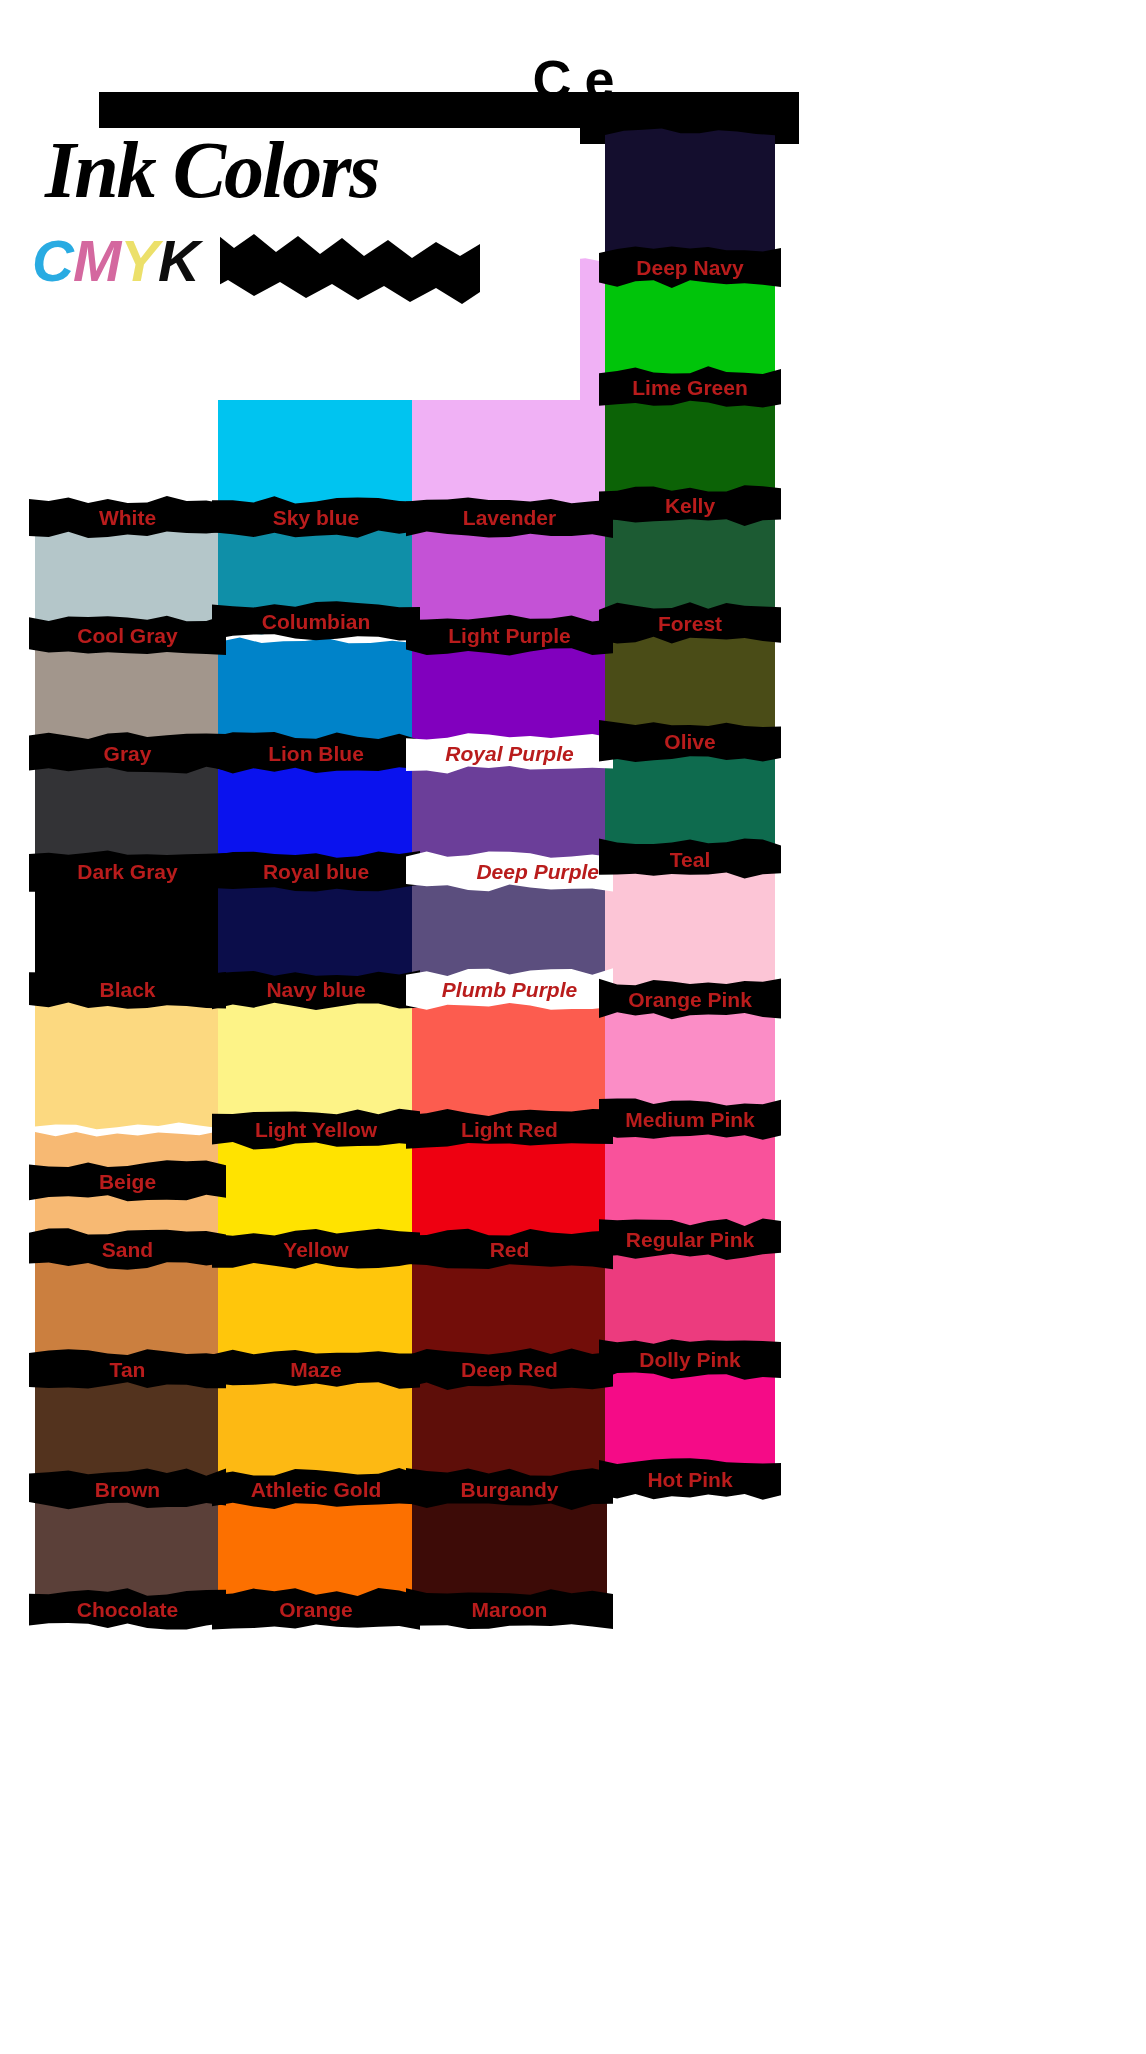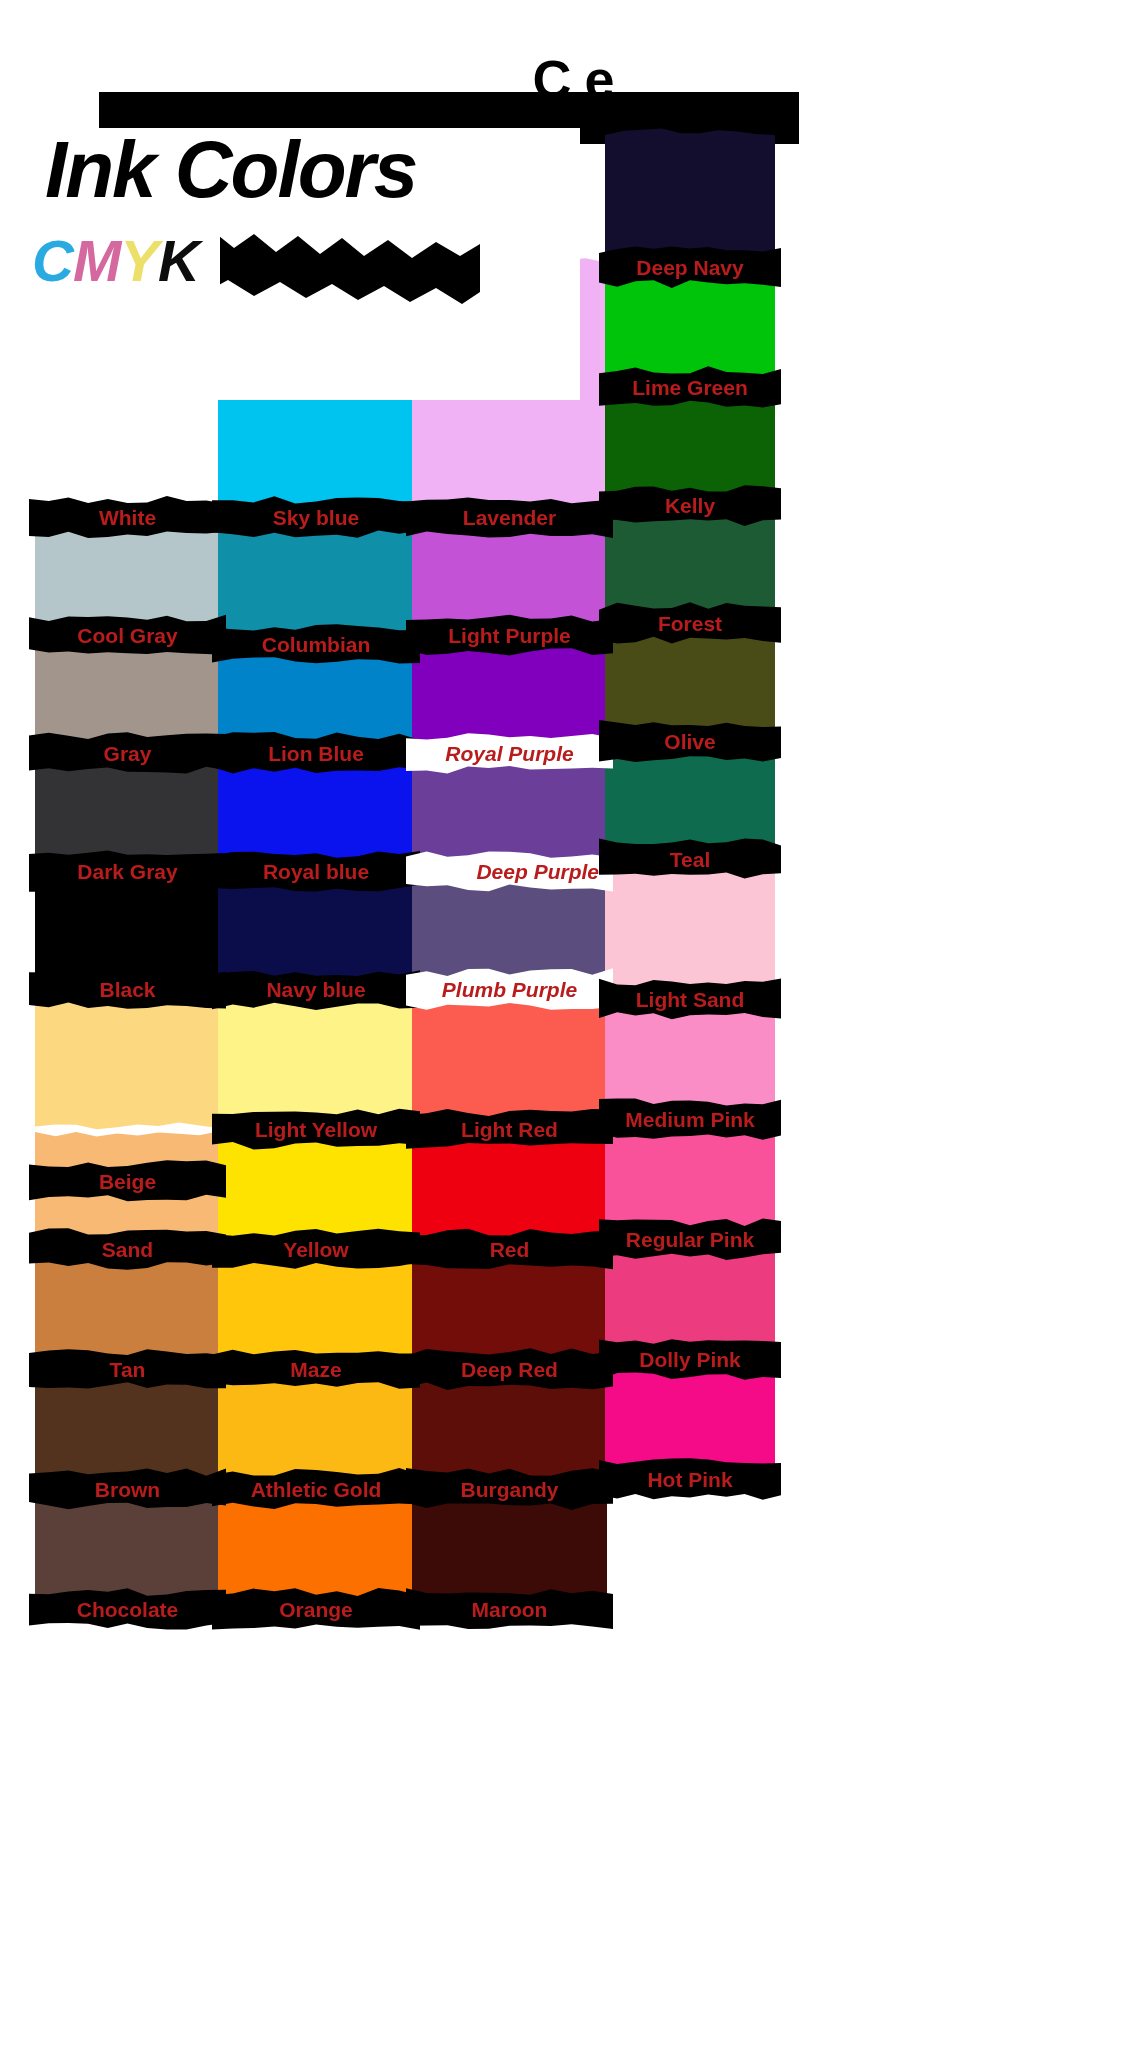--- a/index.html
+++ b/index.html
@@ -44,20 +44,21 @@
   #ink-colors-heading {
     position: absolute;
     left: 45px; top: 130px;
     font-size: 80px;
     font-weight: 800;
     font-style: italic;
     color: #000;
     letter-spacing: -2px;
     line-height: 1;
     z-index: 40;
+    font-family: Liberation Serif, serif;
   }
   #cmyk-logo {
     position: absolute;
     left: 32px; top: 232px;
     font-size: 58px;
     font-weight: 800;
     font-style: italic;
     letter-spacing: -1px;
     line-height: 1;
     z-index: 40;
@@ -216,21 +217,21 @@
     </div>
     <div class="column" style="left: 183px; width: 196px;">
       <div class="swatch" style="top: 128px; height: 262px; background: rgb(0, 196, 240); clip-path: polygon(0% 0.11%, 11.12% 0.11%, 22.24% 2.67%, 33.32% 1.26%, 44.44% 2.25%, 55.56% 2.63%, 66.68% 2.52%, 77.76% 1.98%, 88.88% 2.6%, 100% 2.21%, 100% 99.5%, 88.88% 99.24%, 77.76% 98.47%, 66.68% 97.9%, 55.56% 98.55%, 44.44% 98.24%, 33.32% 97.94%, 22.24% 97.06%, 11.12% 98.85%, 0% 98.44%);"></div>
       <div class="banner dark" style="left: -6px; width: 208px; top: 368px;">
         <svg class="banner-bg" viewBox="0 0 200 42" preserveAspectRatio="none">
           <polygon points="0,4.3 20,4.3 40,6.4 60,0.3 80,7.5 100,5.6 120,2.1 140,1.5 160,2.0 180,4.9 200,5.8 200,34.8 180,37.8 160,34.5 140,41.7 120,38.8 100,39.8 80,41.3 60,36.7 40,41.0 20,38.3 0,36.2" fill="#000000"></polygon>
         </svg>
         <span class="banner-text">Sky blue</span>
       </div>
       <div class="swatch" style="top: 390px; height: 118px; background: rgb(15, 143, 168); clip-path: polygon(0% 6.02%, 11.12% 4.07%, 22.24% 2.63%, 33.32% 0.17%, 44.44% 1.27%, 55.56% 3.9%, 66.68% 5.85%, 77.76% 1.78%, 88.88% 4.92%, 100% 5.42%, 100% 98.22%, 88.88% 98.22%, 77.76% 98.14%, 66.68% 96.02%, 55.56% 95.85%, 44.44% 95.34%, 33.32% 95.51%, 22.24% 98.81%, 11.12% 96.95%, 0% 93.81%);"></div>
-      <div class="banner dark" style="left: -6px; width: 208px; top: 495px; text-align: right;">
+      <div class="banner dark" style="left: -6px; width: 208px; top: 472px; text-align: right;">
         <svg class="banner-bg" viewBox="0 0 200 42" preserveAspectRatio="none">
           <polygon points="0,4.6 20,6.2 40,7.5 60,4.2 80,6.7 100,2.1 120,1.3 140,3.1 160,4.5 180,7.3 200,6.9 200,40.1 180,40.5 160,36.7 140,36.2 120,38.8 100,40.3 80,38.6 60,34.2 40,34.6 20,35.8 0,39.4" fill="#000000"></polygon>
         </svg>
         <span class="banner-text">Columbian</span>
       </div>
       <div class="swatch" style="top: 508px; height: 118px; background: rgb(0, 131, 201); clip-path: polygon(0% 5%, 11.12% 1.19%, 22.24% 6.02%, 33.32% 4.41%, 44.44% 4.24%, 55.56% 1.86%, 66.68% 6.1%, 77.76% 6.02%, 88.88% 4.07%, 100% 6.02%, 100% 97.46%, 88.88% 98.05%, 77.76% 99.66%, 66.68% 96.69%, 55.56% 94.92%, 44.44% 94.66%, 33.32% 95.51%, 22.24% 97.29%, 11.12% 96.44%, 0% 97.97%);"></div>
       <div class="banner dark" style="left: -6px; width: 208px; top: 604px;">
         <svg class="banner-bg" viewBox="0 0 200 42" preserveAspectRatio="none">
           <polygon points="0,4.9 20,0.2 40,0.7 60,0.1 80,5.9 100,6.7 120,0.5 140,4.7 160,6.9 180,1.7 200,8.0 200,37.3 180,35.2 160,39.0 140,38.6 120,38.8 100,40.9 80,35.8 60,39.7 40,36.3 20,41.4 0,34.7" fill="#000000"></polygon>
         </svg>
@@ -399,21 +400,21 @@
         <svg class="banner-bg" viewBox="0 0 200 42" preserveAspectRatio="none">
           <polygon points="0,0.4 20,4.5 40,6.1 60,6.1 80,4.4 100,1.5 120,5.3 140,4.3 160,0.6 180,1.4 200,7.5 200,35.2 180,36.3 160,40.6 140,34.5 120,36.4 100,36.8 80,36.1 60,37.7 40,35.7 20,36.6 0,36.8" fill="#000000"></polygon>
         </svg>
         <span class="banner-text">Teal</span>
       </div>
       <div class="swatch" style="top: 732px; height: 140px; background: rgb(252, 197, 214); clip-path: polygon(0% 5.57%, 11.12% 4.36%, 22.24% 1.36%, 33.35% 4.64%, 44.47% 1.86%, 55.53% 5.07%, 66.65% 2.79%, 77.76% 1.07%, 88.88% 5.57%, 100% 2.36%, 100% 95.64%, 88.88% 94.71%, 77.76% 100%, 66.65% 97.29%, 55.53% 99.14%, 44.47% 96.21%, 33.35% 95.71%, 22.24% 99.64%, 11.12% 95.21%, 0% 94.36%);"></div>
       <div class="banner dark" style="left: -6px; width: 182px; top: 850px;">
         <svg class="banner-bg" viewBox="0 0 200 42" preserveAspectRatio="none">
           <polygon points="0,0.7 20,6.4 40,7.2 60,2.0 80,3.6 100,6.0 120,4.6 140,5.9 160,3.1 180,3.8 200,0.6 200,40.4 180,39.0 160,34.9 140,37.0 120,36.4 100,37.3 80,41.3 60,35.3 40,37.4 20,34.2 0,40.1" fill="#000000"></polygon>
         </svg>
-        <span class="banner-text">Light Sand</span>
+        <span class="banner-text">Orange Pink</span>
       </div>
       <div class="swatch" style="top: 872px; height: 120px; background: rgb(251, 141, 198); clip-path: polygon(0% 5.5%, 11.12% 2.25%, 22.24% 5%, 33.35% 2.92%, 44.47% 5.08%, 55.53% 3.92%, 66.65% 3.5%, 77.76% 5.33%, 88.88% 5.67%, 100% 3.33%, 100% 94.17%, 88.88% 93.67%, 77.76% 94.83%, 66.65% 97.5%, 55.53% 98.08%, 44.47% 94.83%, 33.35% 95.08%, 22.24% 98.08%, 11.12% 94%, 0% 97.42%);"></div>
       <div class="banner dark" style="left: -6px; width: 182px; top: 970px;">
         <svg class="banner-bg" viewBox="0 0 200 42" preserveAspectRatio="none">
           <polygon points="0,1.0 20,0.4 40,0.4 60,5.9 80,2.8 100,2.6 120,3.8 140,7.5 160,5.5 180,6.2 200,1.7 200,37.6 180,41.7 160,37.2 140,39.4 120,36.4 100,37.9 80,38.6 60,40.8 40,39.0 20,39.7 0,35.4" fill="#000000"></polygon>
         </svg>
         <span class="banner-text">Medium Pink</span>
       </div>
       <div class="swatch" style="top: 992px; height: 120px; background: rgb(249, 82, 155); clip-path: polygon(0% 4.5%, 11.12% 6%, 22.24% 1.67%, 33.35% 0.42%, 44.47% 1.42%, 55.53% 2%, 66.65% 3.75%, 77.76% 2.83%, 88.88% 4.83%, 100% 3.92%, 100% 93.5%, 88.88% 93.58%, 77.76% 96.33%, 66.65% 98.17%, 55.53% 97.25%, 44.47% 94.17%, 33.35% 95.08%, 22.24% 96.67%, 11.12% 93.5%, 0% 94.83%);"></div>
       <div class="banner dark" style="left: -6px; width: 182px; top: 1090px;">

